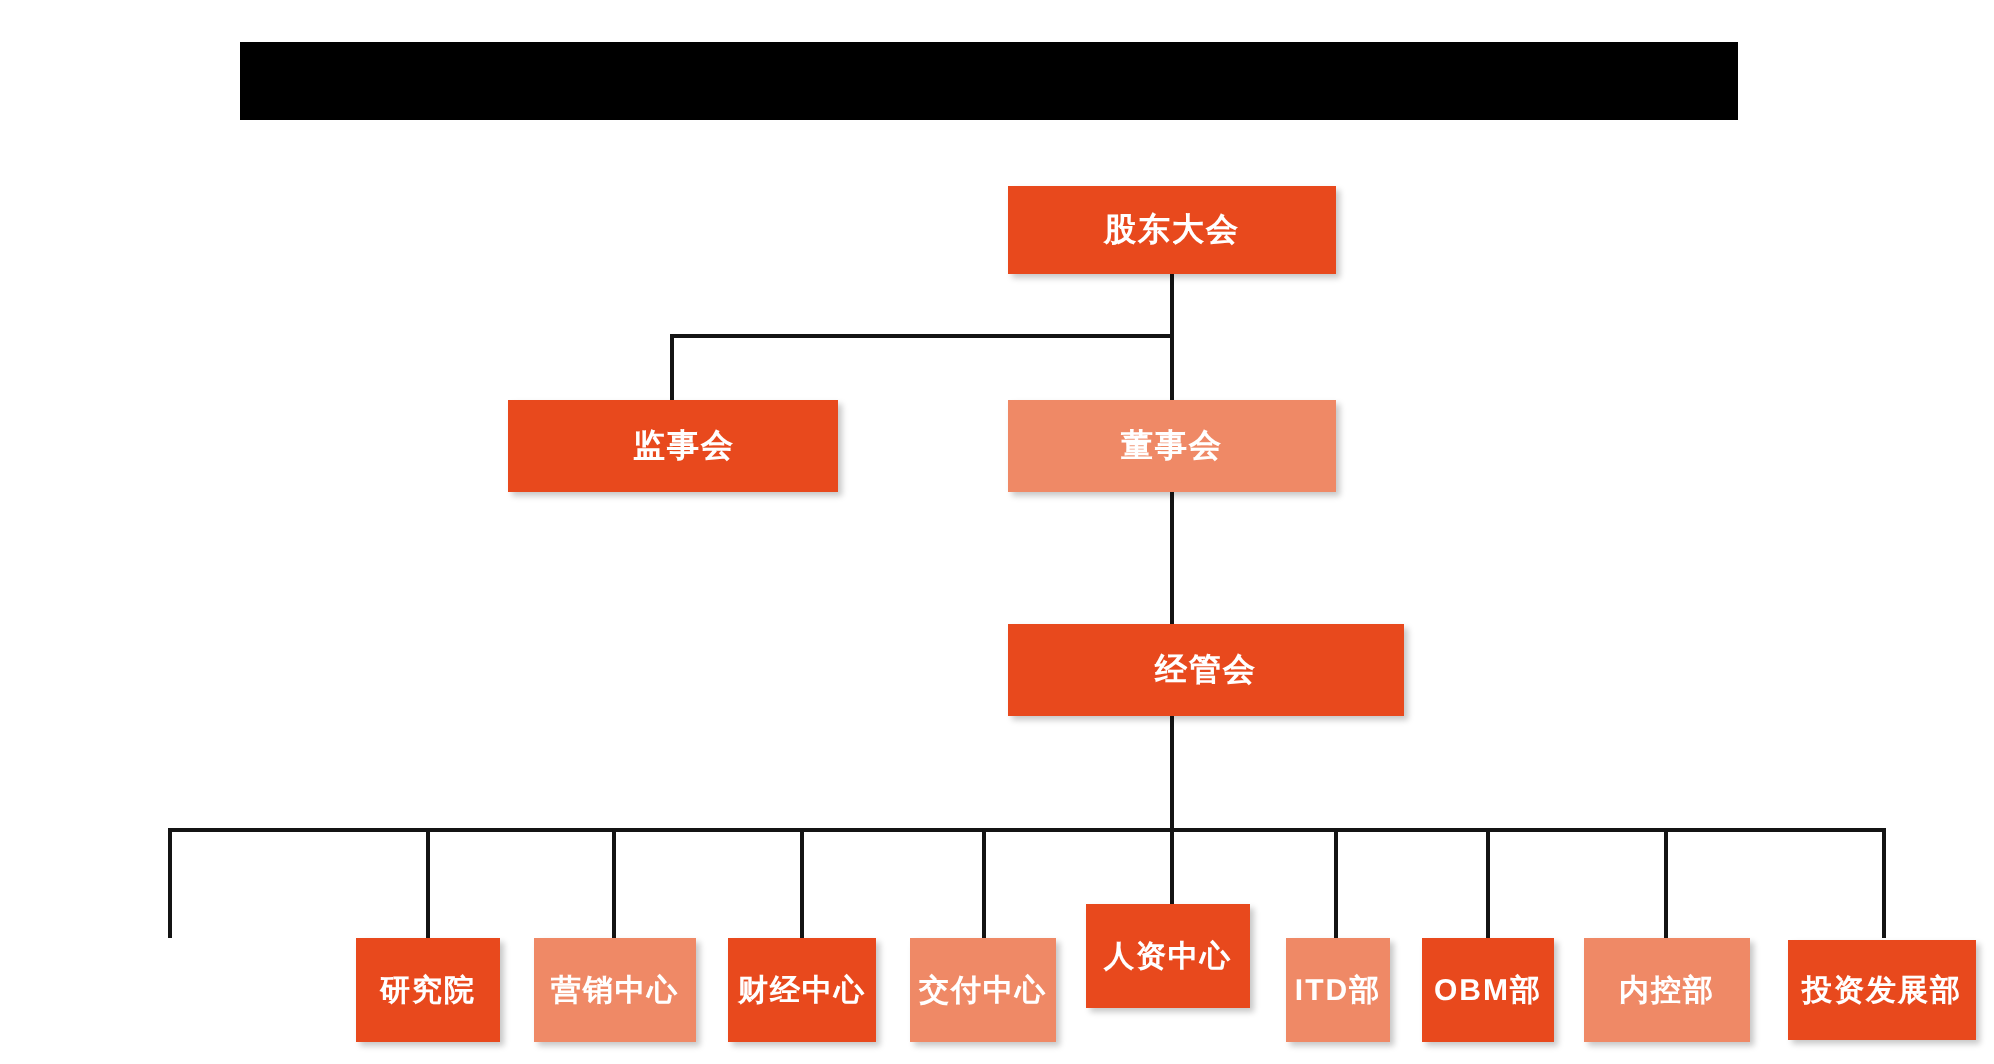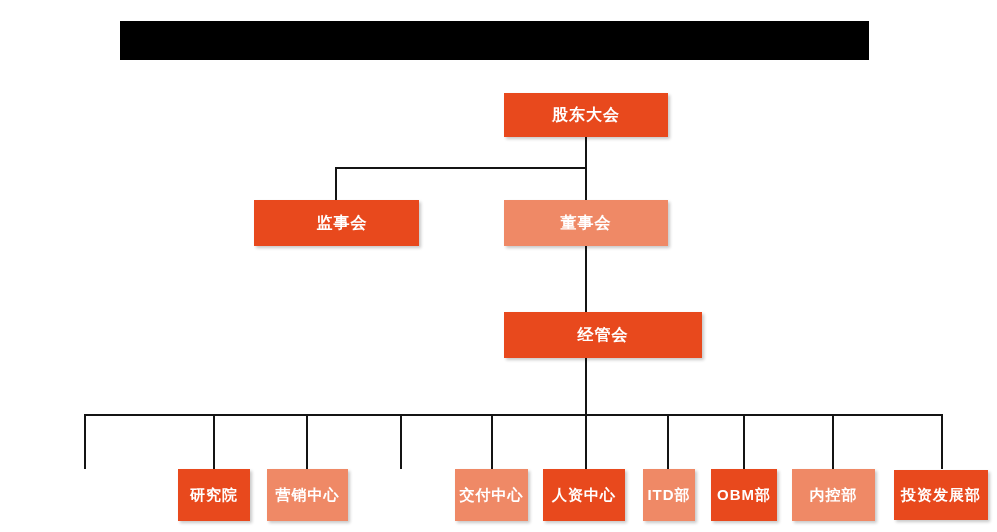--- a/index.html
+++ b/index.html
@@ -91,24 +91,27 @@
   <div class="node primary lg" style="left:504px; top:312px; width:198px; height:46px;">
     <span>经管会</span>
   </div>
 
   <div class="node primary" style="left:178px; top:469px; width:72px; height:52px;">
     <span>研究院</span>
   </div>
   <div class="node secondary" style="left:267px; top:469px; width:81px; height:52px;">
     <span>营销中心</span>
   </div>
+  <div class="node primary" style="left:364px; top:469px; width:74px; height:52px;">
+    <span>财经中心</span>
+  </div>
   <div class="node secondary" style="left:455px; top:469px; width:73px; height:52px;">
     <span>交付中心</span>
   </div>
-  <div class="node primary" style="left:543px; top:469px; width:82px; height:52px;text-align:right;">
+  <div class="node primary" style="left:543px; top:452px; width:82px; height:52px;text-align:right;">
     <span>人资中心</span>
   </div>
   <div class="node secondary" style="left:643px; top:469px; width:52px; height:52px;">
     <span>ITD部</span>
   </div>
   <div class="node primary" style="left:711px; top:469px; width:66px; height:52px;">
     <span>OBM部</span>
   </div>
   <div class="node secondary" style="left:792px; top:469px; width:83px; height:52px;">
     <span>内控部</span>

